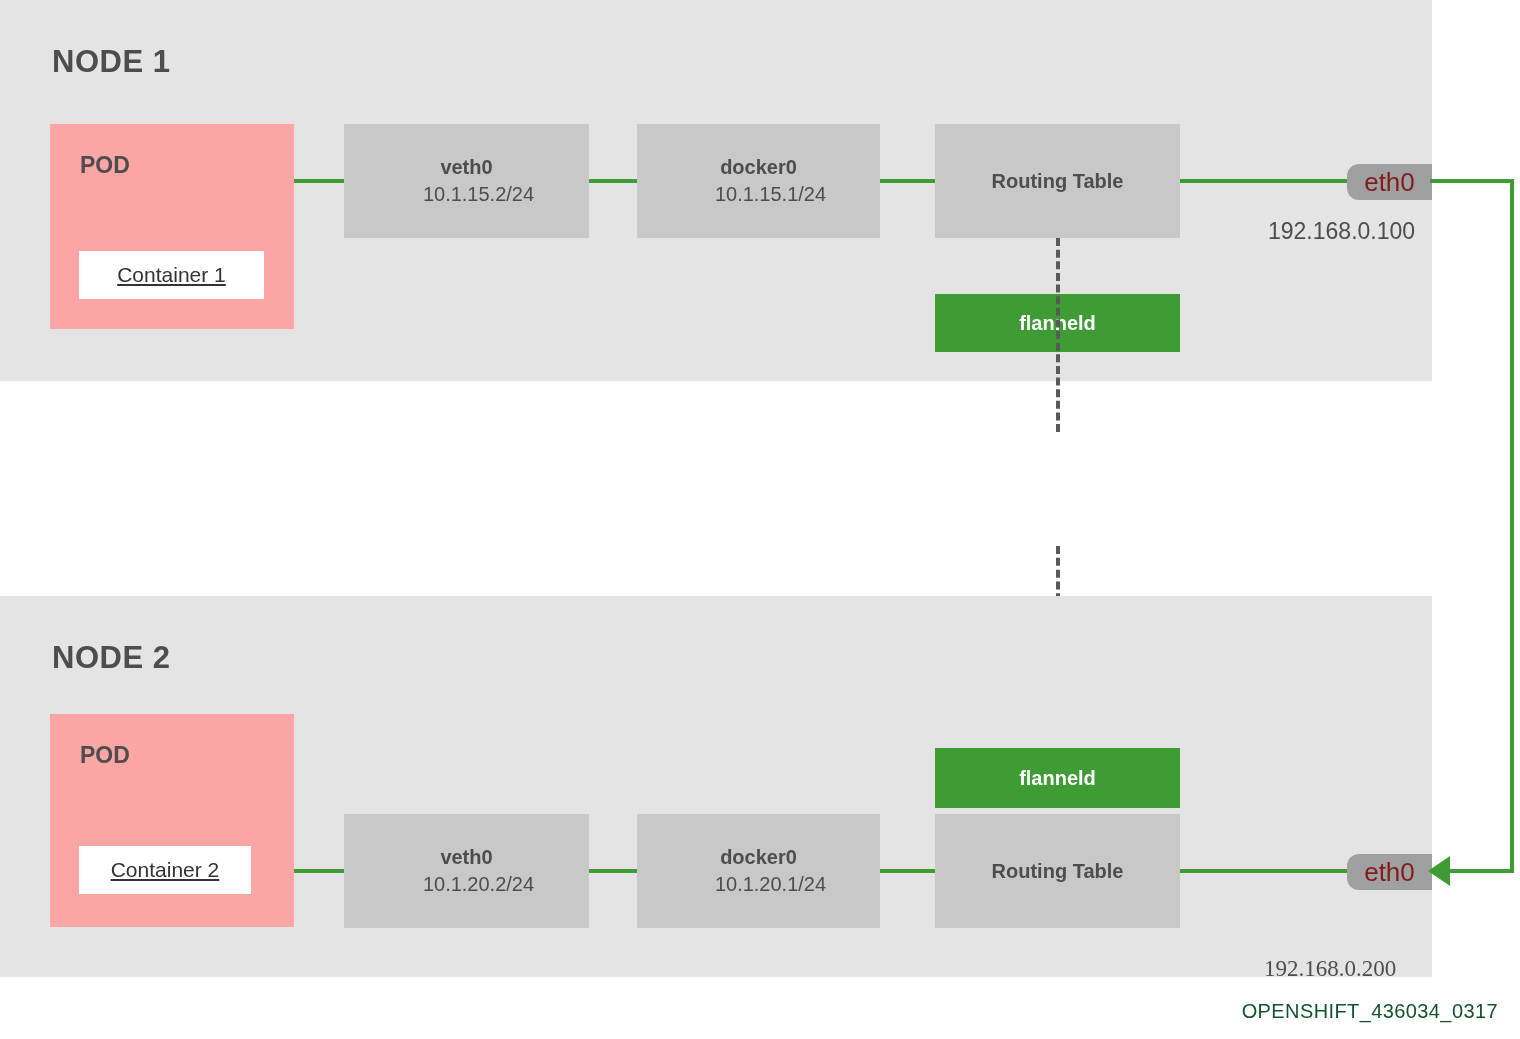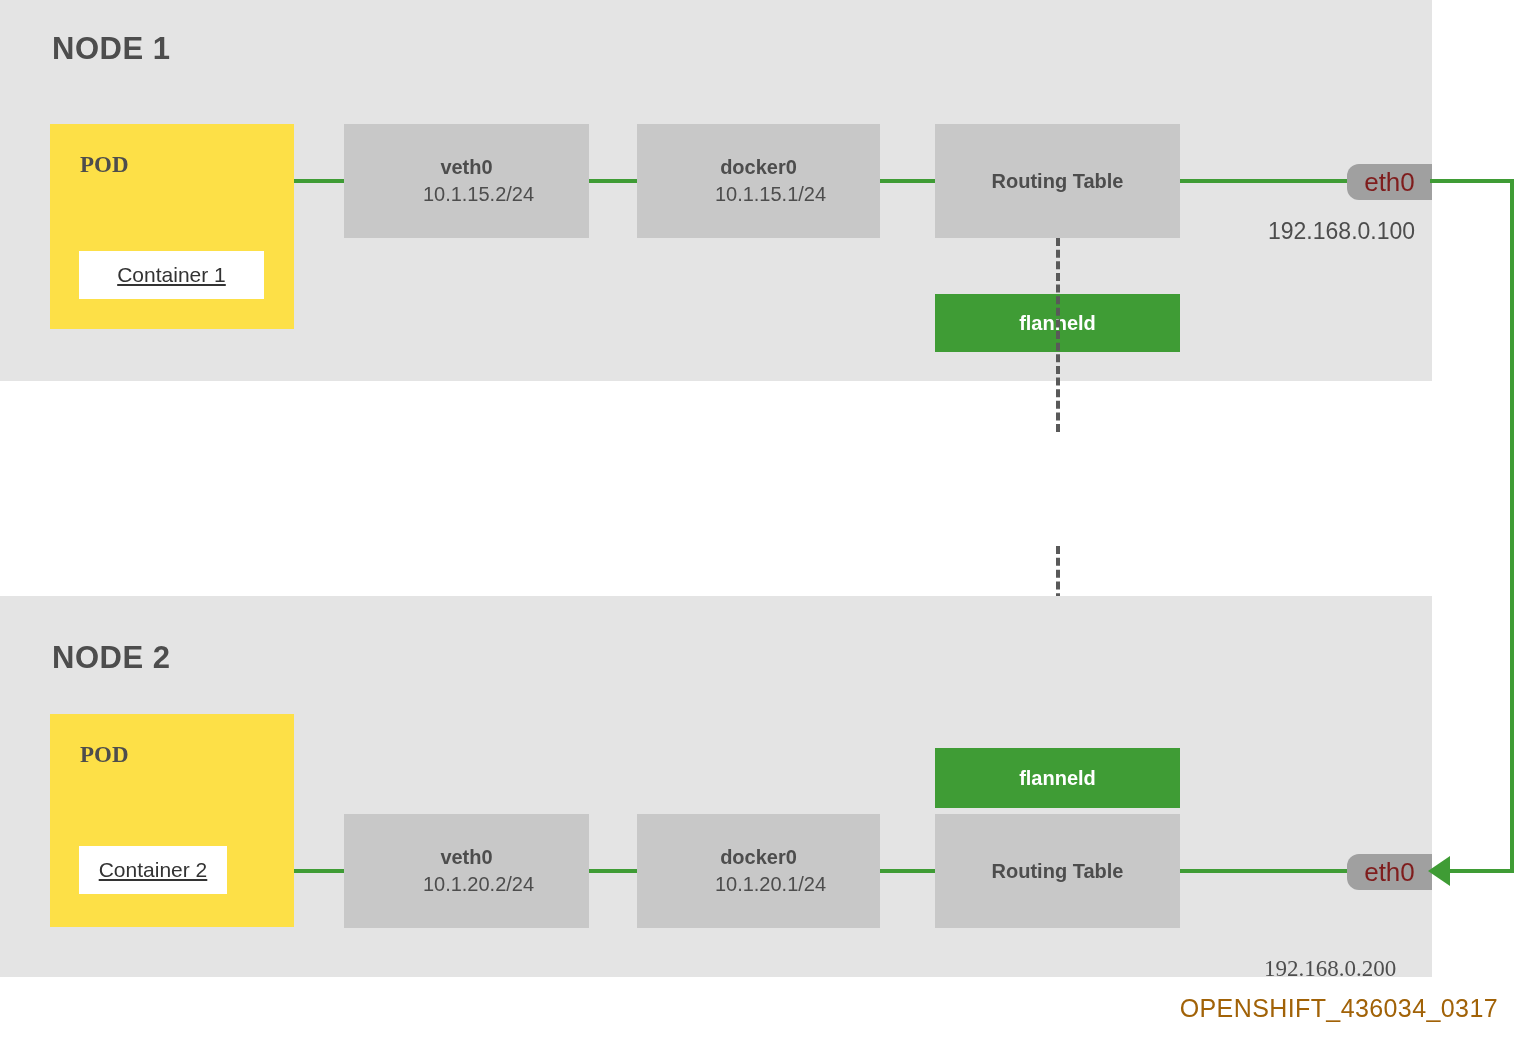--- a/index.html
+++ b/index.html
@@ -27,21 +27,21 @@
   #node2-panel { left: 0; top: 596px; width: 1432px; height: 381px; }
 
   .node-title {
     position: absolute;
     left: 52px;
     font-size: 31px;
     font-weight: bold;
     letter-spacing: 0.5px;
     color: #4d4d4d;
   }
-  #node1-title { top: 31px; }
+  #node1-title { top: 44px; }
   #node2-title { top: 640px; }
 
   
   .box {
     position: absolute;
     box-sizing: border-box;
     display: flex;
     flex-direction: column;
     align-items: center;
     justify-content: center;
@@ -59,22 +59,21 @@
   .box-sub {
     font-size: 20px;
     font-weight: normal;
     line-height: 1.35;
     margin-left: 24px;
   }
 
   
   .pod {
     position: absolute;
-    background: #fde047;
-    font-family: Liberation Serif, serif;
+    background: #fca5a5;
   }
   #pod1 { left: 50px; top: 124px; width: 244px; height: 205px; }
   #pod2 { left: 50px; top: 714px; width: 244px; height: 213px; }
 
   .pod-label {
     position: absolute;
     left: 30px;
     top: 28px;
     font-size: 23px;
     font-weight: bold;
@@ -85,21 +84,21 @@
     position: absolute;
     background: #ffffff;
     display: flex;
     align-items: center;
     justify-content: center;
     font-size: 21px;
     color: #333333;
     text-decoration: underline;
   }
   #container1 { left: 79px; top: 251px; width: 185px; height: 48px; }
-  #container2 { left: 79px; top: 846px; width: 148px; height: 48px; }
+  #container2 { left: 79px; top: 846px; width: 172px; height: 48px; }
 
   
   #veth0-n1   { left: 344px; top: 124px; width: 245px; height: 114px; }
   #docker0-n1 { left: 637px; top: 124px; width: 243px; height: 114px; }
   #routing-n1 { left: 935px; top: 124px; width: 245px; height: 114px; }
   #flanneld-n1{ left: 935px; top: 270px; width: 245px; height: 58px; }
 
   #veth0-n2   { left: 344px; top: 814px; width: 245px; height: 114px; }
   #docker0-n2 { left: 637px; top: 814px; width: 243px; height: 114px; }
   #routing-n2 { left: 935px; top: 814px; width: 245px; height: 114px; }
@@ -177,22 +176,22 @@
     border-left: 4px dashed #595959;
   }
   #dash-1 { left: 1056px; top: 238px;  height: 194px; }
   #dash-2 { left: 1056px; top: 546px;  height: 268px; }
 
   
   #watermark {
     position: absolute;
     right: 22px;
     bottom: 16px;
-    font-size: 25px;
-    color: #a16207;
+    font-size: 20px;
+    color: #14532d;
     letter-spacing: 0.4px;
   }
 </style>
 </head>
 <body>
 
 <div id="canvas">
 
   <div id="node1-panel" class="node-panel"></div>
   <div id="node1-title" class="node-title">NODE 1</div>

